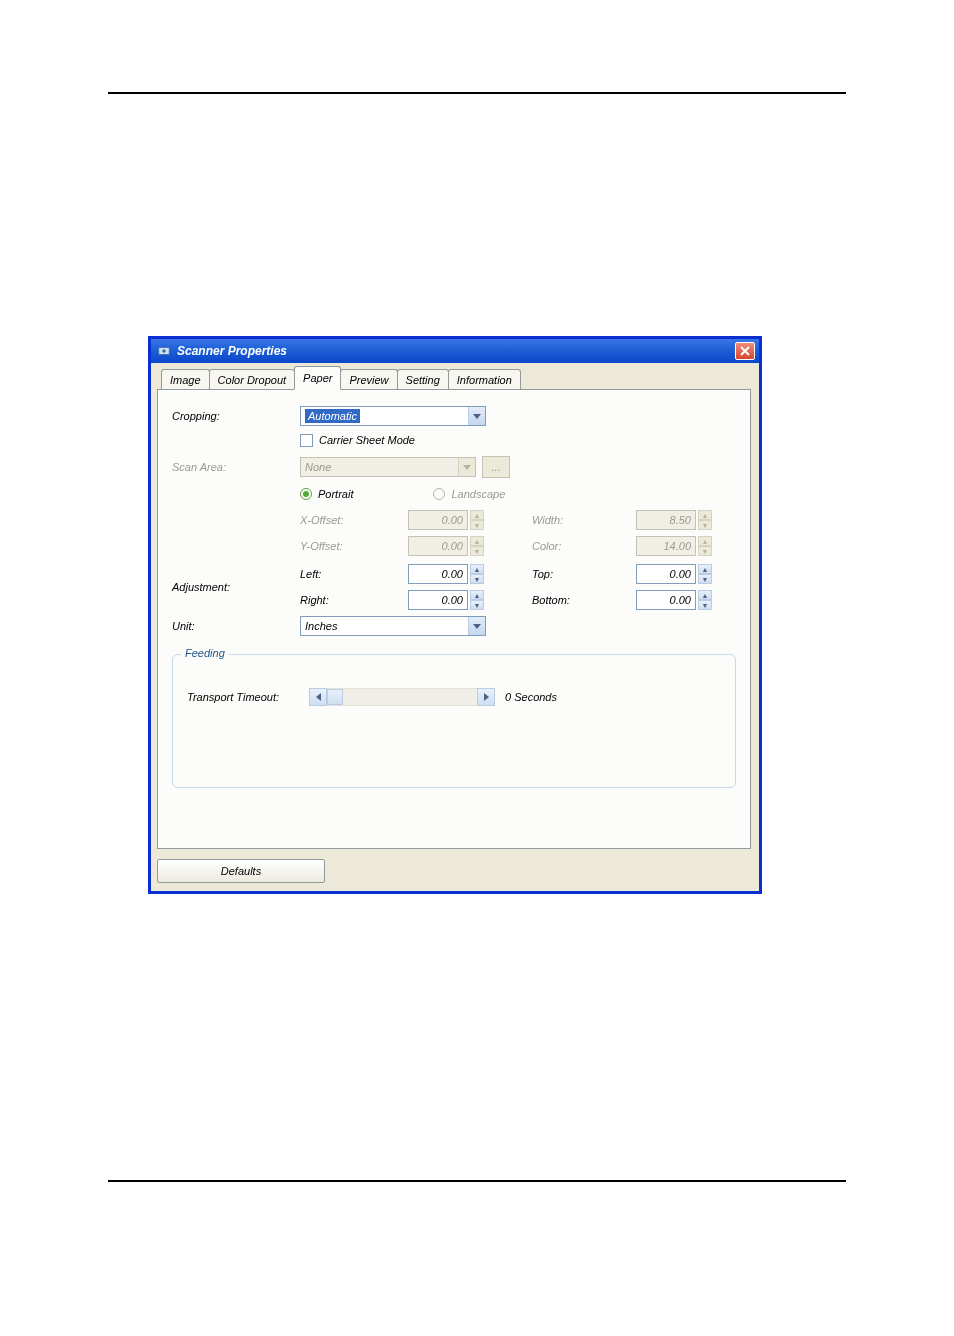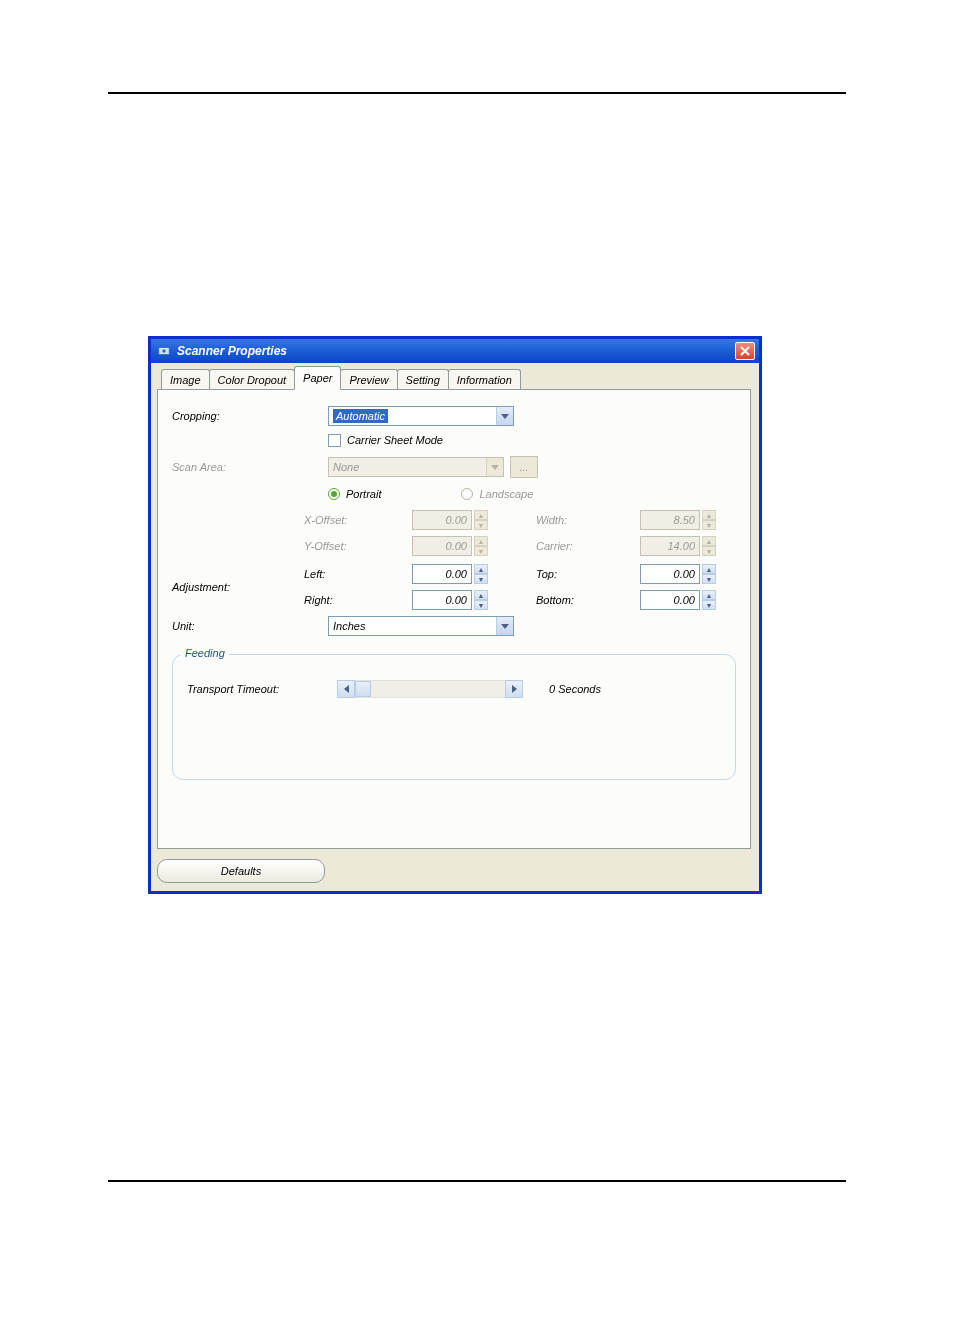--- a/index.html
+++ b/index.html
@@ -105,21 +105,21 @@
   }
 
   .row {
     display:flex;
     align-items:center;
     margin-bottom: 6px;
     min-height: 20px;
   }
   .lblcol { width: 128px; color:#000; }
   .lblcol.disabled, .disabled { color:#9a9a93; }
-  .ctrlcol { flex:1; display:flex; align-items:center; gap:6px; flex-wrap:wrap;margin-left:28px; }
+  .ctrlcol { flex:1; display:flex; align-items:center; gap:6px; flex-wrap:wrap; }
 
   
   .combo {
     height:20px;
     width:186px;
     border:1px solid #7f9db9;
     background:#fff;
     display:flex; align-items:center; justify-content:space-between;
     padding:0 0 0 4px;
     box-sizing:border-box;
@@ -206,22 +206,22 @@
     font-size:7px; color:#4d6185; line-height:1;
   }
   .spinner.disabled .arrows .a{
     border-color:#d5d2c4; background:#ece9d8; color:#b7b3a4;
   }
 
   
   .feeding-box{
     margin-top: 18px;
     border:1px solid #c9d8e8;
-    border-radius:11px;
-    padding: 24px 14px 80px 14px;
+    border-radius:6px;
+    padding: 32px 14px 80px 14px;
     position:relative;
   }
   .feeding-box .legend{
     position:absolute;
     top:-8px; left:8px;
     background:#fcfcfa;
     padding:0 4px;
     color:#20558a;
     font-size:11px;
   }
@@ -254,21 +254,21 @@
   .btnrow{
     display:flex;
     justify-content:space-between;
     margin-top:10px;
     padding: 0 0 2px 0;
   }
   .btn{
     min-width:70px;
     height:22px;
     border:1px solid #919b9c;
-    border-radius:10px;
+    border-radius:2px;
     background:linear-gradient(#fff,#eceade);
     display:flex;align-items:center;justify-content:center;
     font-size:11px;
     padding:0 18px;
   }
   .btn.wide{ width:130px; }
   .btnrow .right-group{ display:flex; gap:12px; }
 
   .v-down{ display:inline-block; }
   .v-down::before{
@@ -410,21 +410,21 @@
               </div>
 
               <div class="glabel disabled">Y-Offset:</div>
               <div class="spinner disabled">
                 <div class="val">0.00</div>
                 <div class="arrows">
                     <div class="a">▲</div>
                     <div class="a">▼</div>
                   </div>
               </div>
-              <div class="glabel disabled">Carrier:</div>
+              <div class="glabel disabled">Color:</div>
               <div class="spinner disabled">
                 <div class="val">14.00</div>
                 <div class="arrows">
                     <div class="a">▲</div>
                     <div class="a">▼</div>
                   </div>
               </div>
             </div>
           </div>
         </div>
@@ -480,21 +480,21 @@
                   <span class="v-down"></span>
                 </div>
             </div>
           </div>
         </div>
 
         <div class="feeding-box">
           <div class="legend">Feeding</div>
           <div class="row" style="margin:0;">
             <div class="lblcol" style="width:122px">Transport Timeout:</div>
-            <div class="ctrlcol" style="gap:26px;">
+            <div class="ctrlcol" style="gap:10px;">
               <div class="scrollbar">
                 <div class="sb-btn">
                     <span class="h-left"></span>
                   </div>
                 <div class="sb-track">
                   <div class="sb-thumb"></div>
                 </div>
                 <div class="sb-btn">
                     <span class="h-right"></span>
                   </div>

